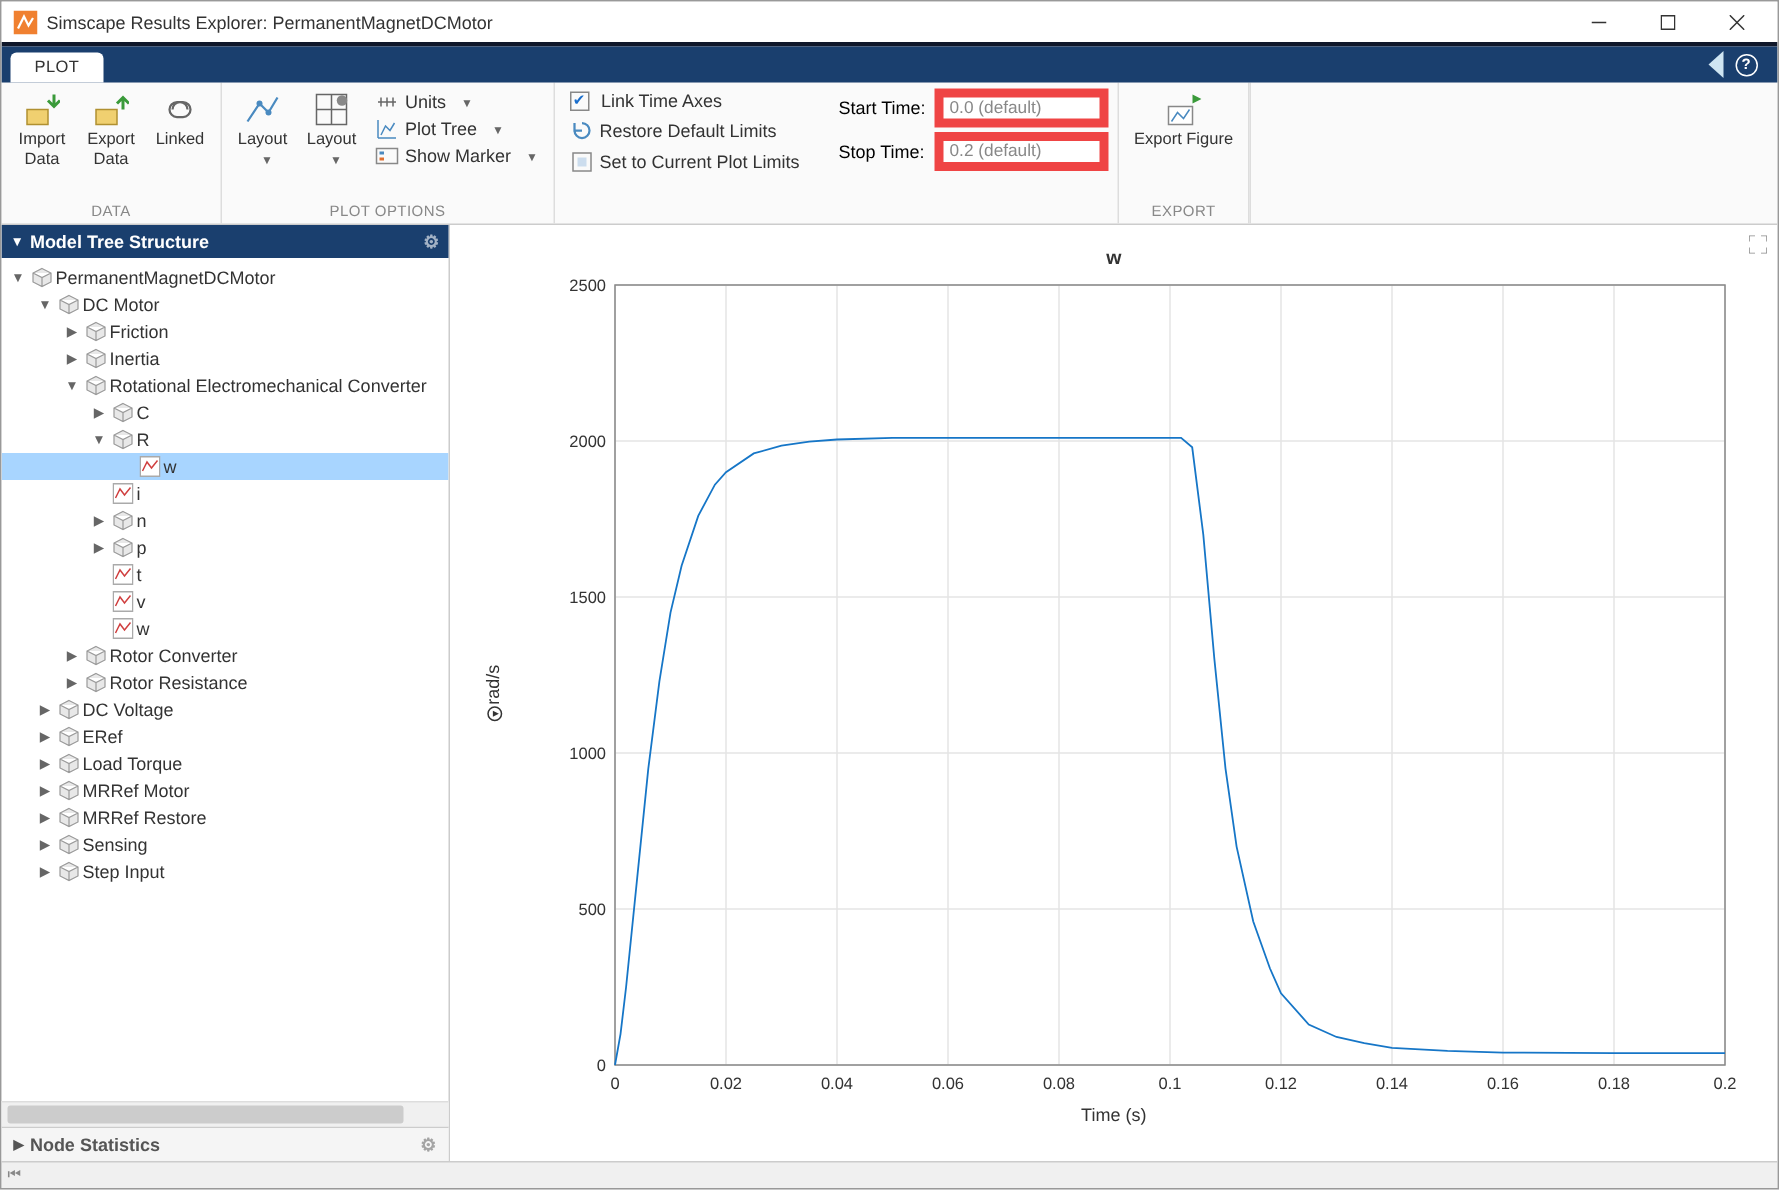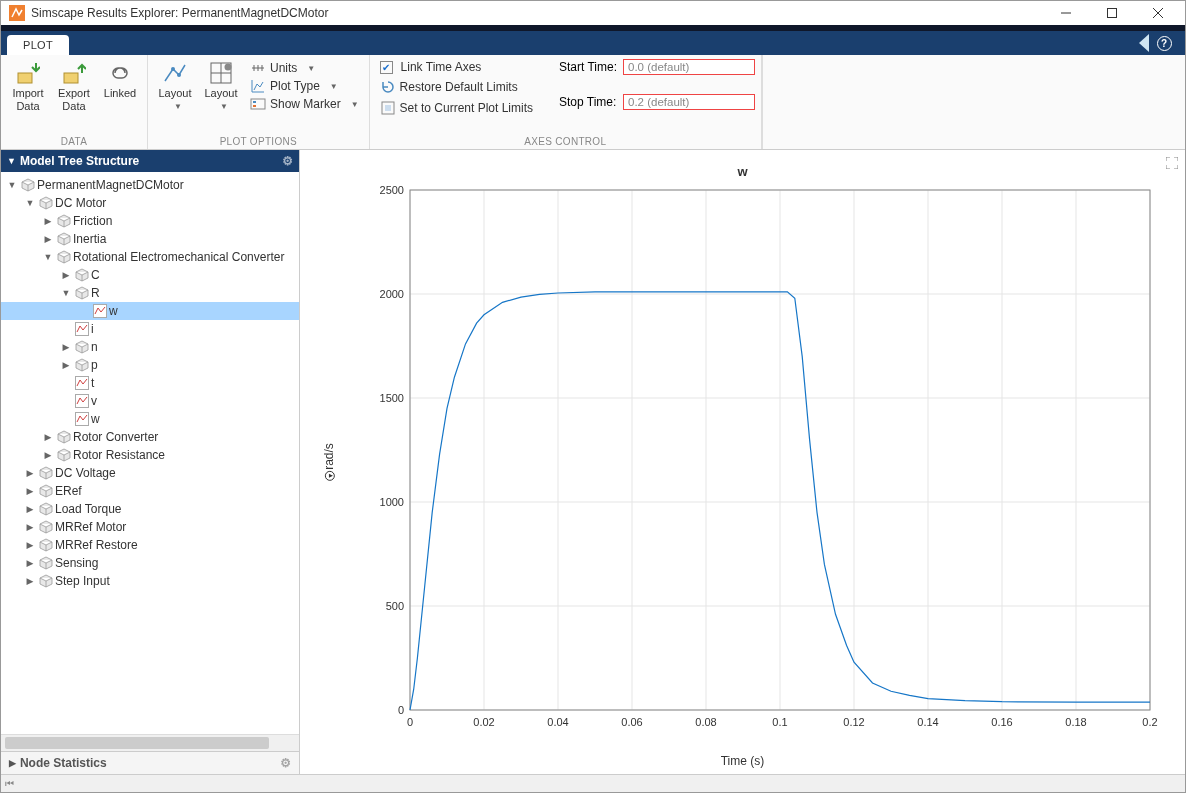--- a/index.html
+++ b/index.html
@@ -1,19 +1,19 @@
 <!DOCTYPE html>
 <html><head>
 <meta charset="utf-8">
 <style>
 * { box-sizing: border-box; margin: 0; padding: 0; font-family: "Segoe UI", Arial, sans-serif; }
 body { background: #f0f0f0; font-size: 12px; width: 1186px; height: 793px; overflow: hidden; border: 1px solid #999; display: flex; flex-direction: column; }
 
 
-.titlebar { height: 30px; background: #fff; display: flex; align-items: center; padding: 0 4px 0 8px; border-bottom: 6px solid #0f172a; }
+.titlebar { height: 30px; background: #fff; display: flex; align-items: center; padding: 0 4px 0 8px; border-bottom: 3px solid #0f172a; }
 .titlebar .logo { width: 16px; height: 16px; margin-right: 6px; }
 .titlebar .title { flex: 1; font-size: 12px; color: #333; }
 .titlebar .win-btn { width: 46px; height: 29px; display: flex; align-items: center; justify-content: center; color: #333; }
 
 
 .tabstrip { background: #1a3f6e; height: 24px; display: flex; align-items: flex-end; padding-left: 6px; position: relative; }
 .tabstrip .tab { background: #fff; border-radius: 4px 4px 0 0; padding: 4px 16px; font-size: 11px; color: #333; font-weight: 400; letter-spacing: 0.3px; }
 .tabstrip .help { position: absolute; right: 6px; top: 3px; width: 30px; height: 18px; border-radius: 0; display:flex;align-items:center;justify-content:center; color:#fff; }
 .tabstrip .help .qc{width:15px;height:15px;border:1.2px solid #fff;border-radius:50%;display:flex;align-items:center;justify-content:center;font-size:10px;font-weight:bold;}
 .tabstrip .help-arrow { position:absolute; right:36px; top:3px; width:0;height:0;border-top:9px solid transparent;border-bottom:9px solid transparent;border-right:10px solid #cfe5f2;}
@@ -24,22 +24,22 @@
 .ribbon-group .label { text-align: center; font-size: 10px; color: #888; margin-top: auto; padding-top: 2px; letter-spacing: 0.3px; }
 .ribbon-row { display: flex; gap: 4px; }
 .btn-lg { display: flex; flex-direction: column; align-items: center; gap: 2px; padding: 2px 4px 0; min-width: 42px; font-size: 11px; color: #333; cursor: default; }
 .btn-lg .ic { width: 24px; height: 24px; }
 .btn-lg .txt { text-align: center; line-height: 1.15; }
 .btn-sm-row { display: flex; align-items: center; gap: 4px; padding: 1px 4px; font-size: 12px; color: #333; cursor: default; }
 .btn-sm-row .ic { width: 16px; height: 16px; }
 .col { display:flex; flex-direction:column; gap:0px; }
 .dropdown-arrow{font-size:8px;color:#666;margin-left:6px;}
 .chk{width:13px;height:13px;border:1px solid #888;display:inline-flex;align-items:center;justify-content:center;font-size:10px;color:#1a6ecc;margin-right:4px;}
-.axes-fields{display:grid;grid-template-columns:auto auto 1fr;gap:19px 6px;align-items:center;font-size:12px;}
-.axes-fields input{border:1px solid #ef4444;padding:1px 4px;font-size:11.5px;color:#888;width:132px;}
+.axes-fields{display:grid;grid-template-columns:auto auto 1fr;gap:3px 6px;align-items:center;font-size:12px;}
+.axes-fields input{border:6px solid #ef4444;padding:1px 4px;font-size:11.5px;color:#888;width:116px;}
 
 
 .body { flex:1; display:flex; min-height:0; }
 .side { width: 299px; background:#fff; border-right:1px solid #ccc; display:flex;flex-direction:column;}
 .side-header{background:#1a3f6e;color:#fff;padding:4px 6px;font-size:12px;font-weight:600;display:flex;align-items:center;gap:4px;}
 .side-header .gear{margin-left:auto;opacity:0.6;}
 .tree{flex:1;overflow:auto;padding:4px 0;font-size:12px;color:#333;}
 .tree-row{display:flex;align-items:center;gap:2px;padding:2px 4px 2px 0;white-space:nowrap;cursor:default;}
 .tree-row.sel{background:#a8d5ff;}
 .tree-row .arr{width:14px;text-align:center;color:#666;font-size:9px;}
@@ -48,21 +48,21 @@
 .node-stats .gear{margin-left:auto;opacity:0.5;}
 
 
 .plotarea{flex:1;background:#fff;position:relative;display:flex;flex-direction:column;}
 .plot-toolbar{position:absolute;top:4px;right:4px;display:flex;gap:2px;}
 .plot-toolbar .pb{width:18px;height:18px;border:1px solid transparent;display:flex;align-items:center;justify-content:center;color:#888;}
 .chart-wrap{flex:1;position:relative;}
 .chart-title{position:absolute;top:14px;left:0;right:0;text-align:center;font-size:13px;font-weight:bold;color:#333;}
 .ylabel{position:absolute;left:10px;top:50%;transform:translateY(-50%) rotate(-90deg);font-size:12px;color:#333;}
 .ylabel .circ{display:inline-block;border:1px solid #333;border-radius:50%;width:10px;height:10px;line-height:9px;font-size:8px;text-align:center;vertical-align:middle;margin-right:1px;}
-.xlabel{position:absolute;bottom:6px;left:0;right:0;text-align:center;font-size:12px;color:#333;}
+.xlabel{position:absolute;bottom:24px;left:0;right:0;text-align:center;font-size:12px;color:#333;}
 svg.chart{position:absolute;left:80px;top:30px;}
 .footer{height:18px;background:#f0f0f0;border-top:1px solid #ccc;display:flex;align-items:center;padding:0 4px;color:#888;font-size:10px;}
 .hscroll{height:17px;background:#f0f0f0;display:flex;align-items:center;}
 .hscroll .track{flex:1;height:17px;background:#f0f0f0;position:relative;border-top:1px solid #ddd;}
 .hscroll .thumb{position:absolute;left:4px;right:30px;top:2px;bottom:2px;background:#ccc;border-radius:2px;}
 </style>
 </head>
 <body>
 
 <div class="titlebar">
@@ -154,21 +154,21 @@
               <line x1="8" y1="5" x2="8" y2="11" stroke="#666"></line>
               <line x1="12" y1="5" x2="12" y2="11" stroke="#666"></line>
             </svg>
             <span>Units</span>
             <span class="dropdown-arrow">▼</span>
           </div>
         <div class="btn-sm-row">
             <svg class="ic" viewBox="0 0 16 16">
               <path d="M2 14 L2 2 M2 14 L14 14 M4 12 L7 6 L10 9 L13 4" stroke="#4a8ac0" fill="none"></path>
             </svg>
-            <span>Plot Type</span>
+            <span>Plot Tree</span>
             <span class="dropdown-arrow">▼</span>
           </div>
         <div class="btn-sm-row">
             <svg class="ic" viewBox="0 0 16 16">
               <rect x="1" y="3" width="14" height="10" fill="none" stroke="#888"></rect>
               <line x1="3" y1="6" x2="6" y2="6" stroke="#4a8ac0" stroke-width="2"></line>
               <line x1="3" y1="10" x2="6" y2="10" stroke="#e07030" stroke-width="2"></line>
             </svg>
             <span>Show Marker</span>
             <span class="dropdown-arrow">▼</span>
@@ -205,23 +205,35 @@
           </svg>
         <span>Start Time:</span>
         <input value="0.0 (default)" style="">
         <svg class="ic" viewBox="0 0 16 16">
             <rect x="1" y="6" width="14" height="5" fill="#f0d070" stroke="#b09030" transform="rotate(-25 8 8)"></rect>
           </svg>
         <span>Stop Time:</span>
         <input value="0.2 (default)" style="">
       </div>
     </div>
-    <div class="label">AXES CONTROL</div>
-  </div>
-
+  </div>
+
+  <div class="ribbon-group">
+    <div class="ribbon-row">
+      <div class="btn-lg">
+        <svg class="ic" viewBox="0 0 24 24">
+            <rect x="2" y="10" width="16" height="12" fill="#fff" stroke="#888"></rect>
+            <path d="M4 20 L8 14 L12 18 L16 12" stroke="#4a8ac0" fill="none"></path>
+            <path d="M18 2 L18 8 L24 5 z" fill="#3a9a3a"></path>
+          </svg>
+        <div class="txt">Export Figure</div>
+      </div>
+    </div>
+    <div class="label">EXPORT</div>
+  </div>
   <div style="flex:1;border-left:1px solid #ddd;"></div>
 </div>
 
 <div class="body">
   <div class="side">
     <div class="side-header">
       <span style="font-size:9px;">▼</span>
       <span>Model Tree Structure</span>
       <span class="gear">⚙</span>
     </div>

